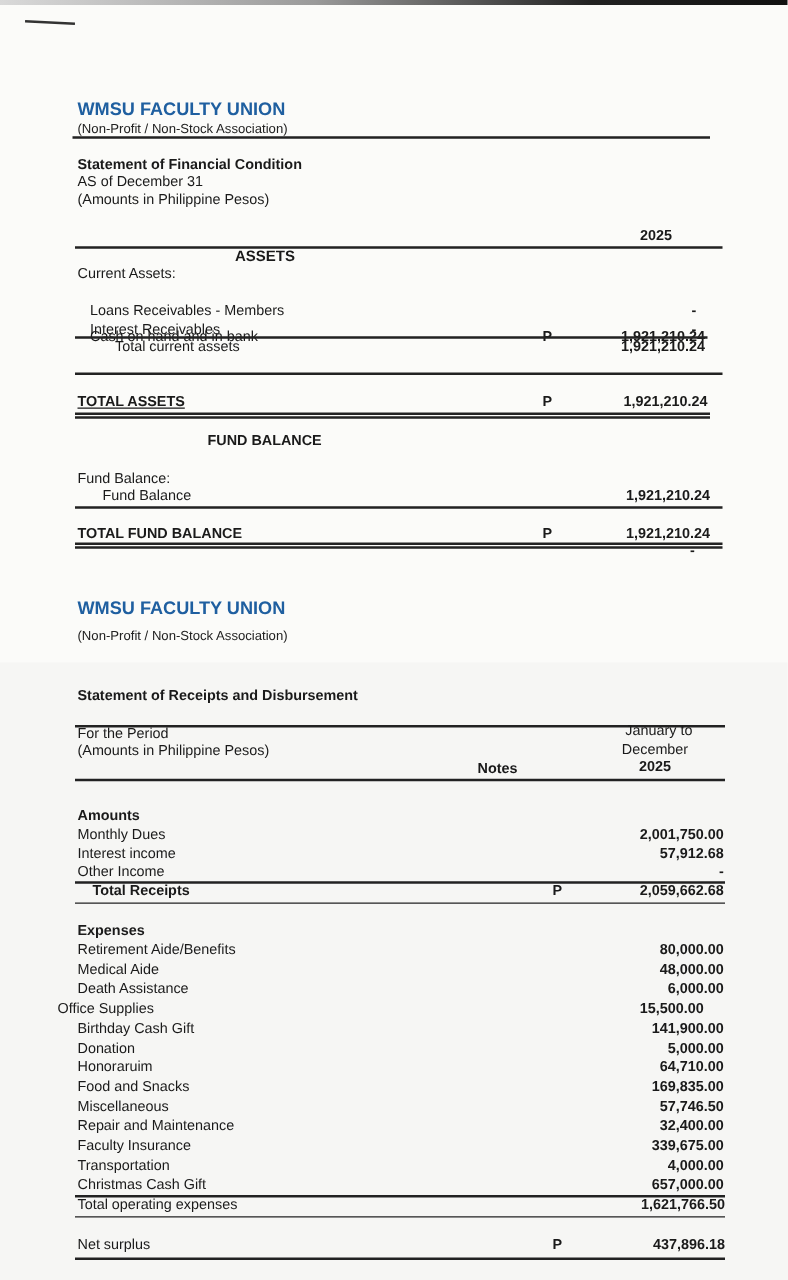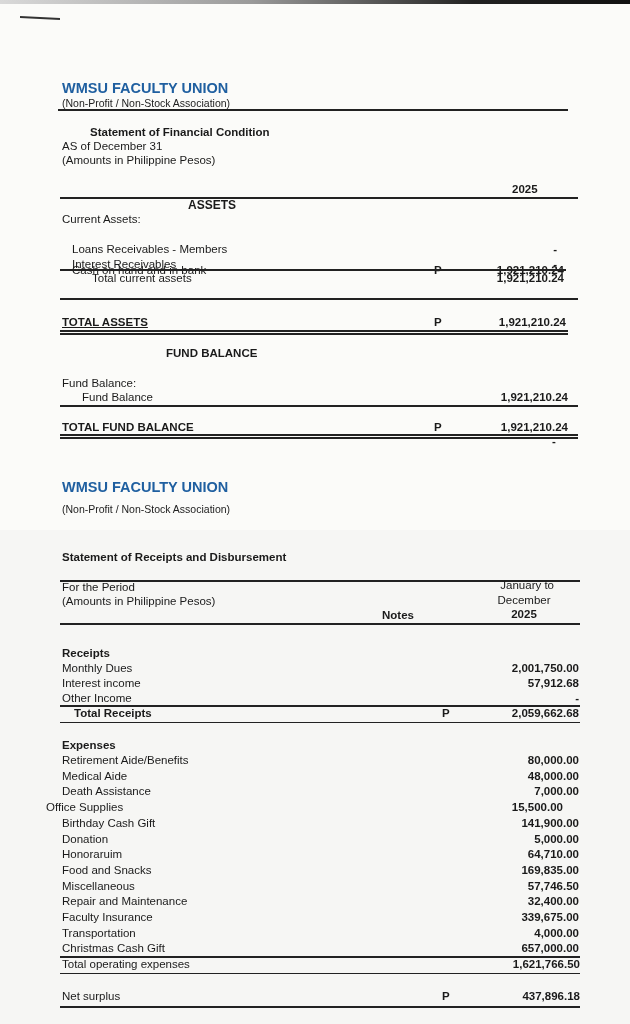--- a/index.html
+++ b/index.html
@@ -28,21 +28,21 @@
 
 <div class="topbar"></div>
 <div class="mark"></div>
 <div class="lowerbg"></div>
 
 <section>
   <div class="abs org" style="left:62px;top:80px;">WMSU FACULTY UNION</div>
   <div class="abs sub" style="left:62px;top:97px;">(Non-Profit / Non-Stock Association)</div>
   <div class="rule" style="left:58px;top:109px;width:510px;height:2px;"></div>
 
-  <div class="abs h" style="left:62px;top:126px;margin-left:28px;">Statement of Financial Condition</div>
+  <div class="abs h" style="left:62px;top:126px;">Statement of Financial Condition</div>
   <div class="abs t" style="left:62px;top:140px;">AS of December 31</div>
   <div class="abs t" style="left:62px;top:154px;">(Amounts in Philippine Pesos)</div>
 
   <div class="abs h" style="left:512px;top:183px;">2025</div>
   <div class="rule" style="left:60px;top:197px;width:518px;height:2px;"></div>
   <div class="abs h" style="left:188px;top:198px;font-size:12px;">ASSETS</div>
   <div class="abs t" style="left:62px;top:213px;">Current Assets:</div>
 
   <div class="row" style="top:228px;left:72px;width:492px;margin-top:36px;">
     <span class="lbl">Cash on hand and in bank</span>
@@ -97,21 +97,21 @@
 
   <div class="rule" style="left:60px;top:580px;width:520px;height:2px;"></div>
   <div class="abs t" style="left:62px;top:581px;">For the Period</div>
   <div class="abs t" style="left:62px;top:595px;">(Amounts in Philippine Pesos)</div>
   <div class="abs h" style="left:382px;top:609px;">Notes</div>
   <div class="abs t" style="left:494px;top:579px;width:60px;text-align:right;">January to</div>
   <div class="abs t" style="left:490px;top:594px;width:68px;text-align:center;">December</div>
   <div class="abs h" style="left:494px;top:608px;width:60px;text-align:center;">2025</div>
   <div class="rule" style="left:60px;top:623px;width:520px;height:1.5px;"></div>
 
-  <div class="abs h" style="left:62px;top:647px;">Receipts</div>
+  <div class="abs h" style="left:62px;top:647px;">Amounts</div>
   <div id="receipts-list">
       <div class="row" style="top: 662px; left: 62px; width: 517px;">
         <span class="lbl">Monthly Dues</span>
         <span class="v">2,001,750.00</span>
       </div>
       <div class="row" style="top: 677px; left: 62px; width: 517px;">
         <span class="lbl">Interest income</span>
         <span class="v">57,912.68</span>
       </div>
       <div class="row" style="top: 692px; left: 62px; width: 517px;">
@@ -132,21 +132,21 @@
       <div class="row" style="top: 754px; left: 62px; width: 517px;">
         <span class="lbl">Retirement Aide/Benefits</span>
         <span class="v">80,000.00</span>
       </div>
       <div class="row" style="top: 769.7px; left: 62px; width: 517px;">
         <span class="lbl">Medical Aide</span>
         <span class="v">48,000.00</span>
       </div>
       <div class="row" style="top: 785.4px; left: 62px; width: 517px;">
         <span class="lbl">Death Assistance</span>
-        <span class="v">7,000.00</span>
+        <span class="v">6,000.00</span>
       </div>
       <div class="row" style="top: 801.1px; left: 46px; width: 517px;">
         <span class="lbl">Office Supplies</span>
         <span class="v">15,500.00</span>
       </div>
       <div class="row" style="top: 816.8px; left: 62px; width: 517px;">
         <span class="lbl">Birthday Cash Gift</span>
         <span class="v">141,900.00</span>
       </div>
       <div class="row" style="top: 832.5px; left: 62px; width: 517px;">

